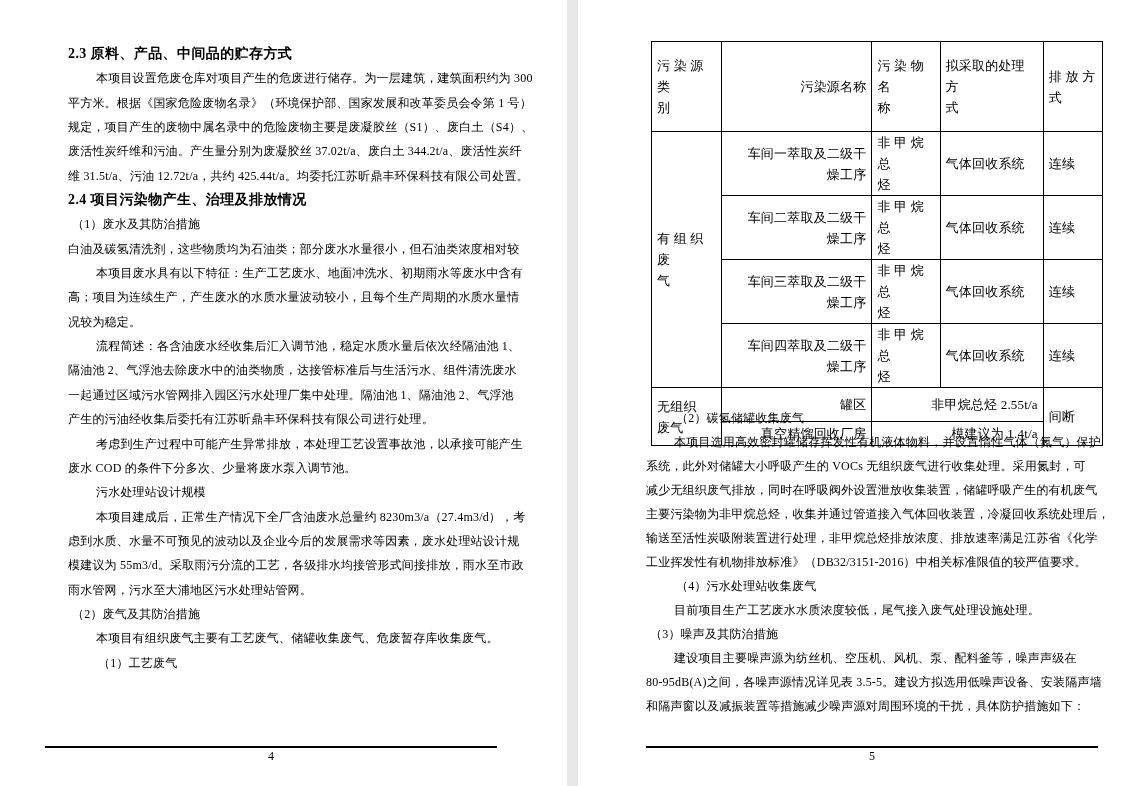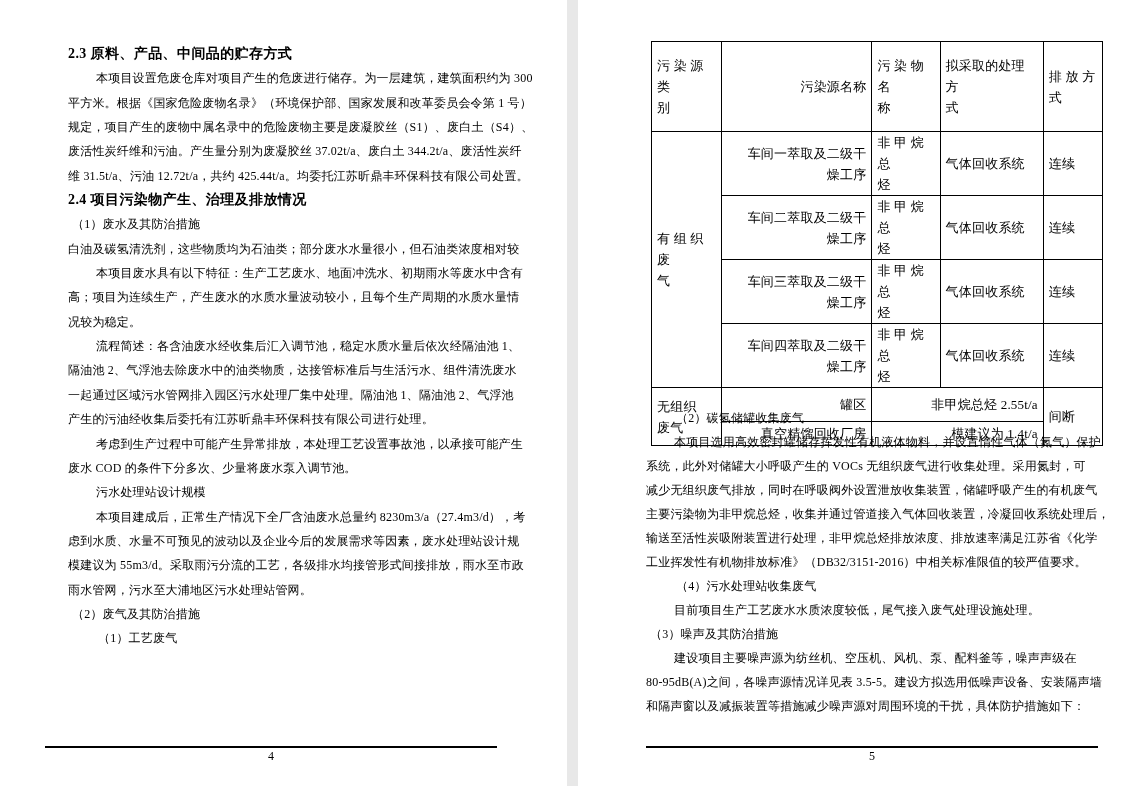--- a/index.html
+++ b/index.html
@@ -77,20 +77,21 @@
       <div class="ln p">一起通过区域污水管网排入园区污水处理厂集中处理。隔油池 1、隔油池 2、气浮池</div>
       <div class="ln p">产生的污油经收集后委托有江苏昕鼎丰环保科技有限公司进行处理。</div>
       <div class="ln p1">考虑到生产过程中可能产生异常排放，本处理工艺设置事故池，以承接可能产生</div>
       <div class="ln p">废水 COD 的条件下分多次、少量将废水泵入调节池。</div>
       <div class="ln p1">污水处理站设计规模</div>
       <div class="ln p1">本项目建成后，正常生产情况下全厂含油废水总量约 8230m3/a（27.4m3/d），考</div>
       <div class="ln p">虑到水质、水量不可预见的波动以及企业今后的发展需求等因素，废水处理站设计规</div>
       <div class="ln p">模建议为 55m3/d。采取雨污分流的工艺，各级排水均接管形式间接排放，雨水至市政</div>
       <div class="ln p">雨水管网，污水至大浦地区污水处理站管网。</div>
       <div class="ln b1">（2）废气及其防治措施</div>
+      <div class="ln p1">本项目有组织废气主要有工艺废气、储罐收集废气、危废暂存库收集废气。</div>
       <div class="ln b2">（1）工艺废气</div>
     </div>
   <div id="footer-line-left" class="footer-line"></div>
   <div id="page-num-left" class="page-num">4</div>
 </div>
 
 <div id="page-gap"></div>
 
 <div id="page-right" class="page">
   <table id="pollution-table">

